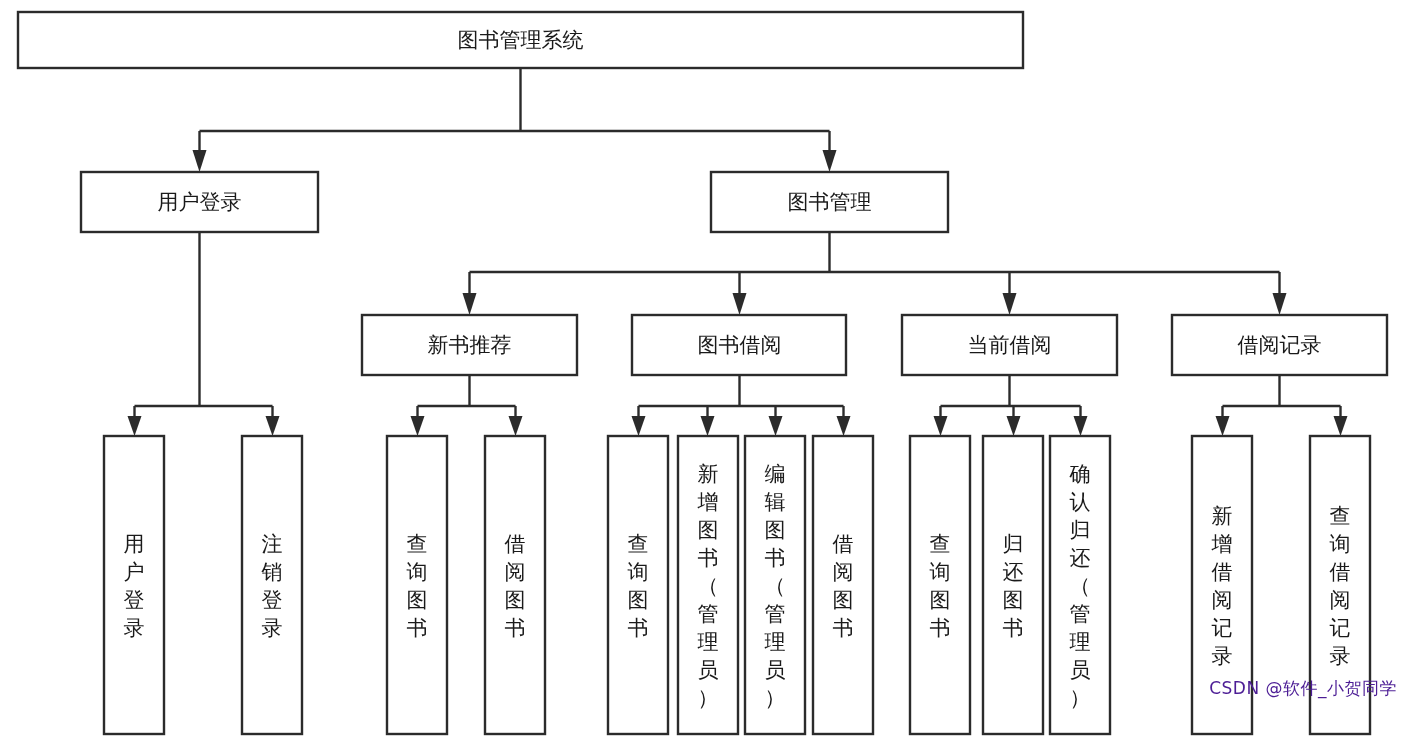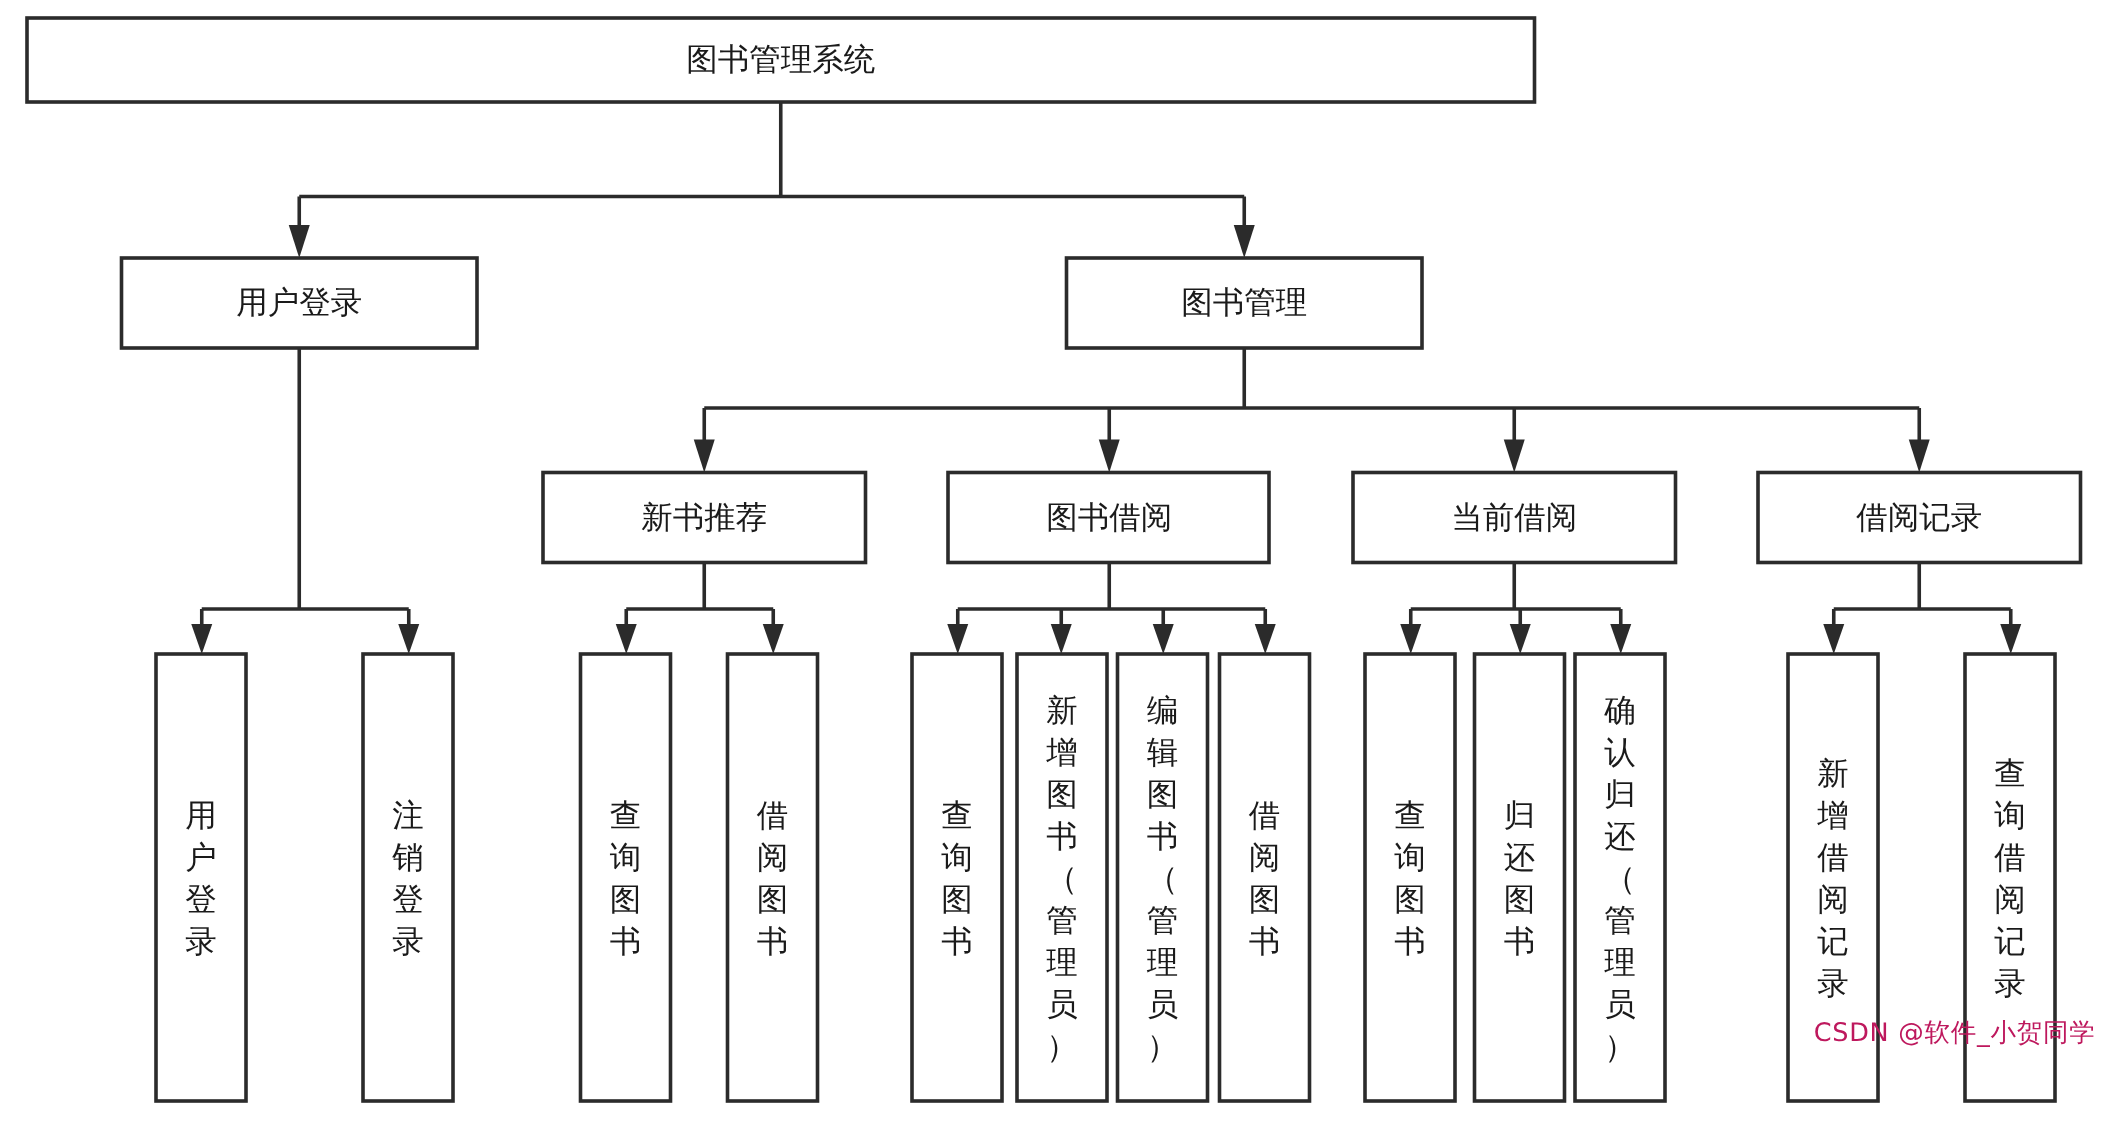--- a/index.html
+++ b/index.html
@@ -54,21 +54,21 @@
     font-size: 21px;
     fill: #1a1a1a;
     text-anchor: middle;
   }
   .watermark-text {
     position: absolute;
     right: 8px;
     bottom: 4px;
     font-family: "DejaVu Sans", "Liberation Sans", sans-serif;
     font-size: 17px;
-    color: #be185d;
+    color: #4c1d95;
     white-space: nowrap;
     letter-spacing: 0.5px;
     user-select: none;
   }
 </style>
 </head>
 <body>
 
 <div id="diagram-root">
 

